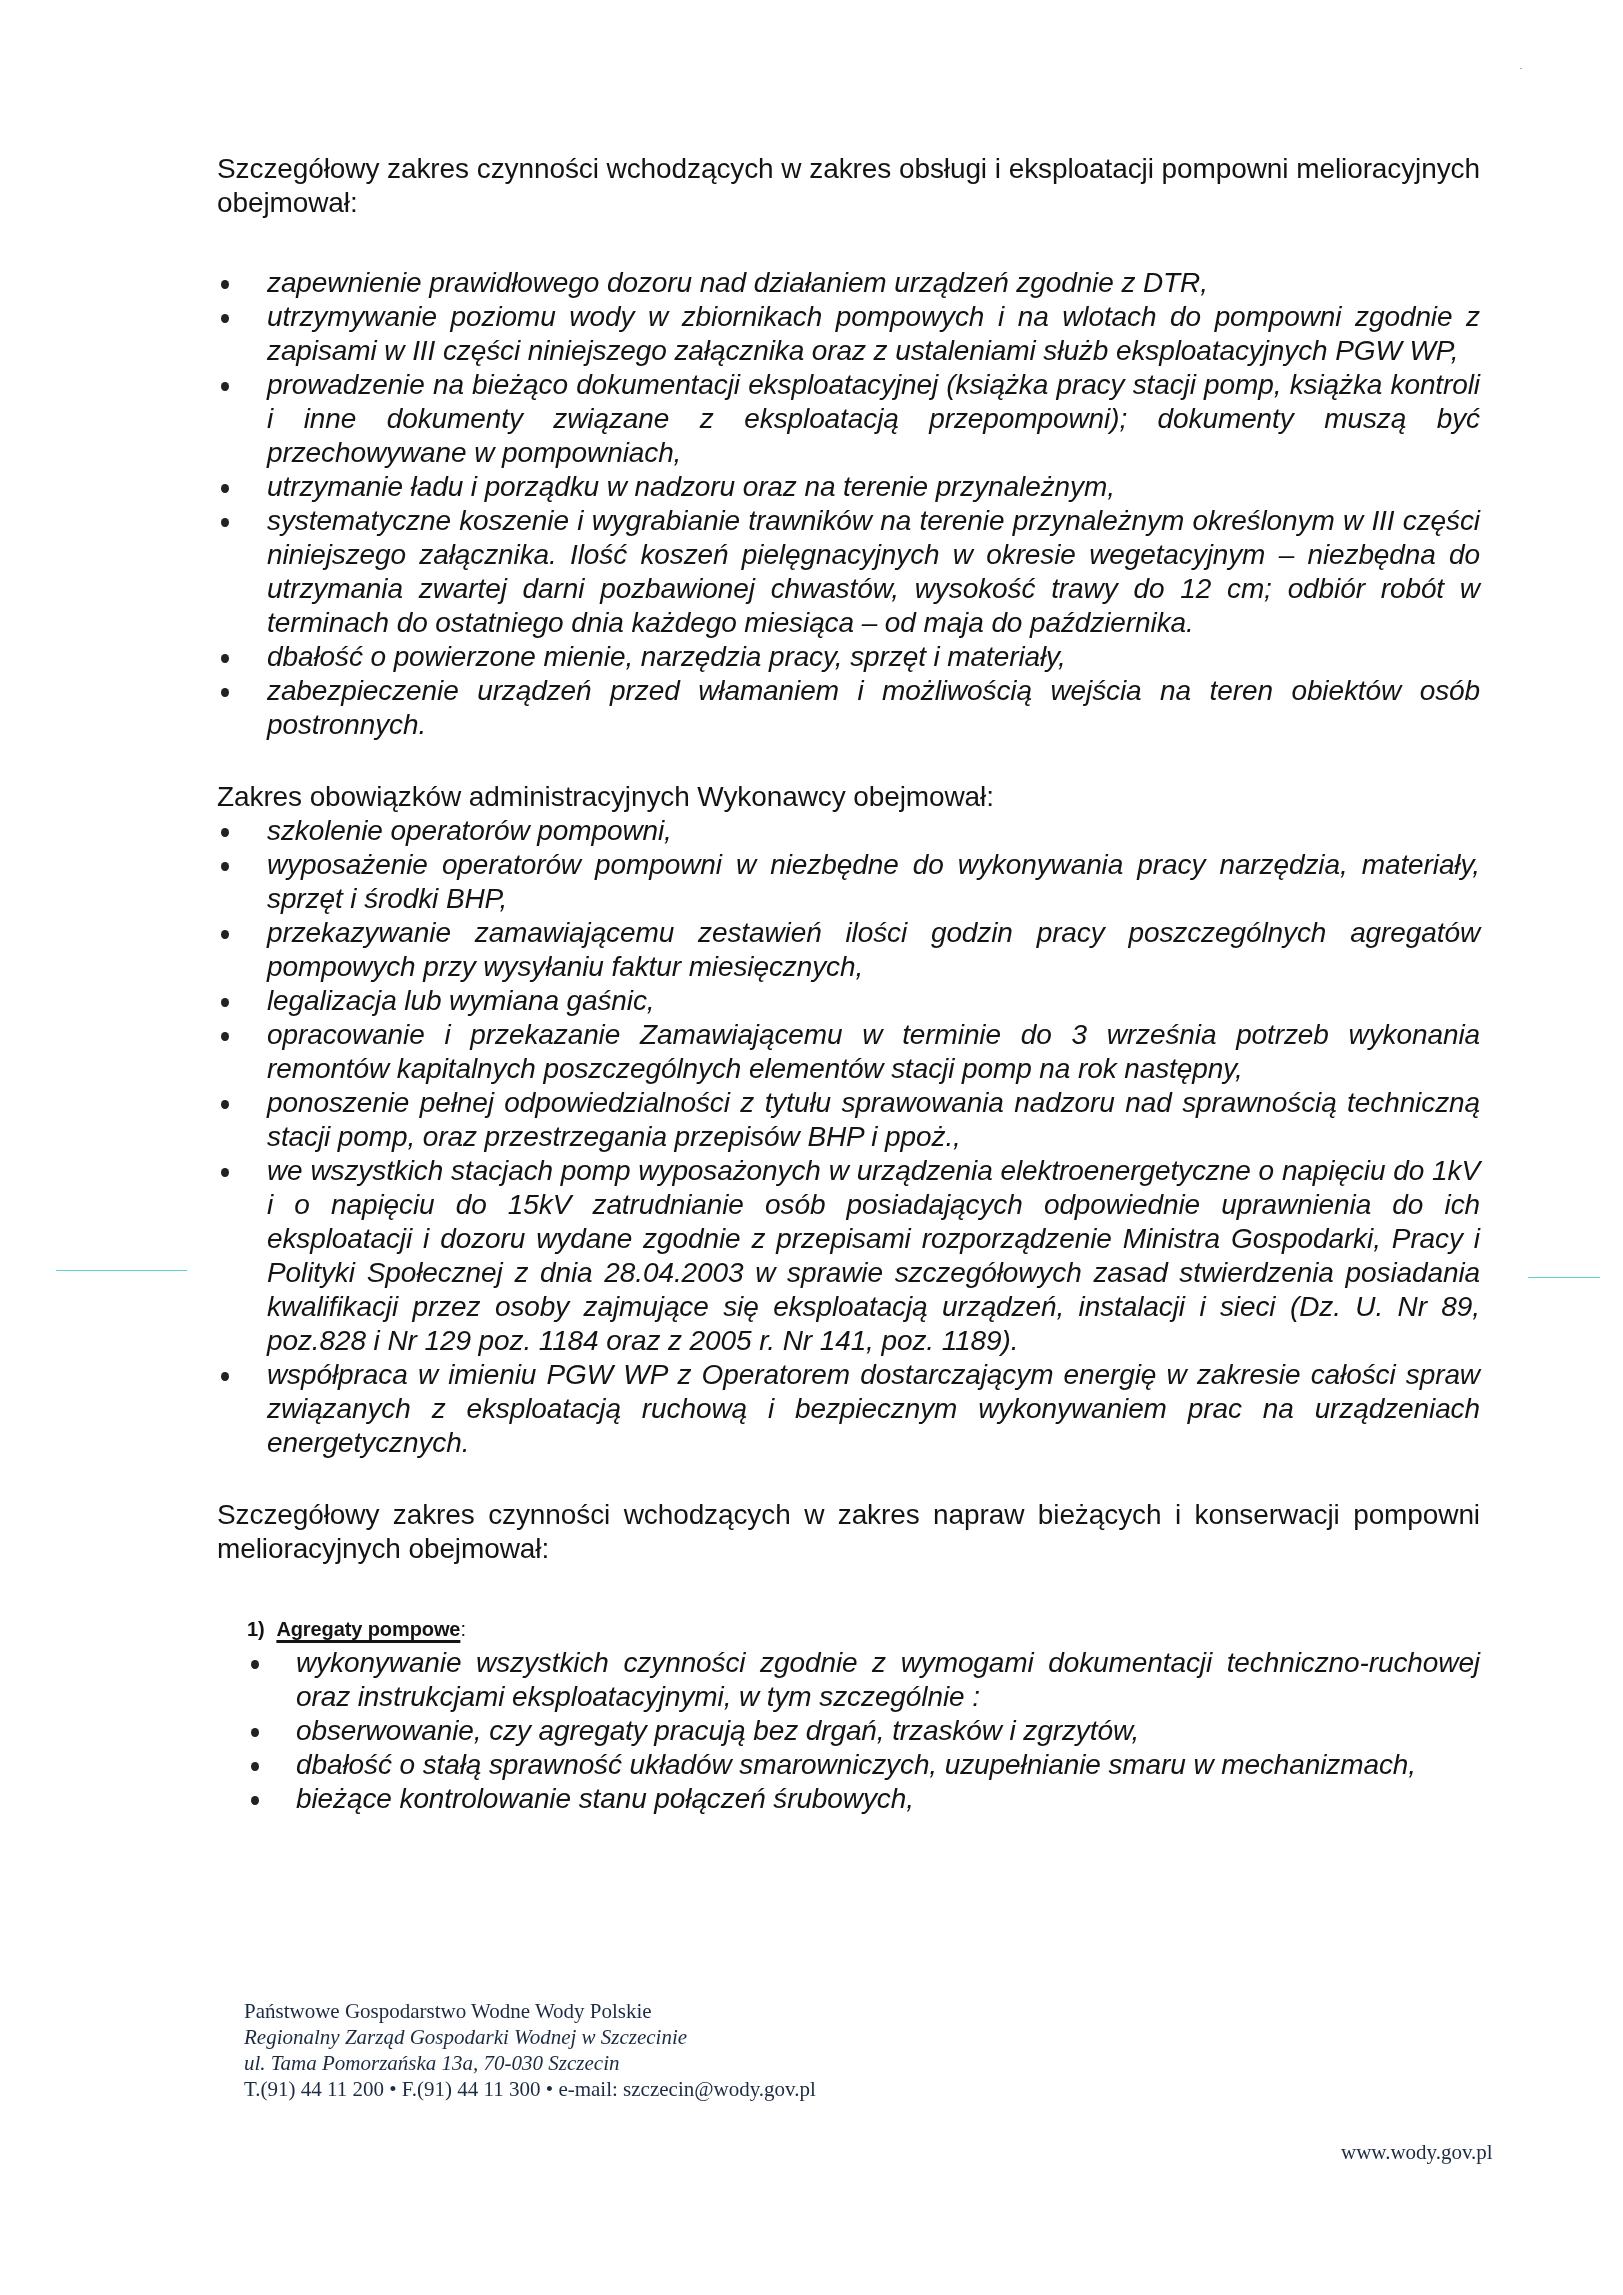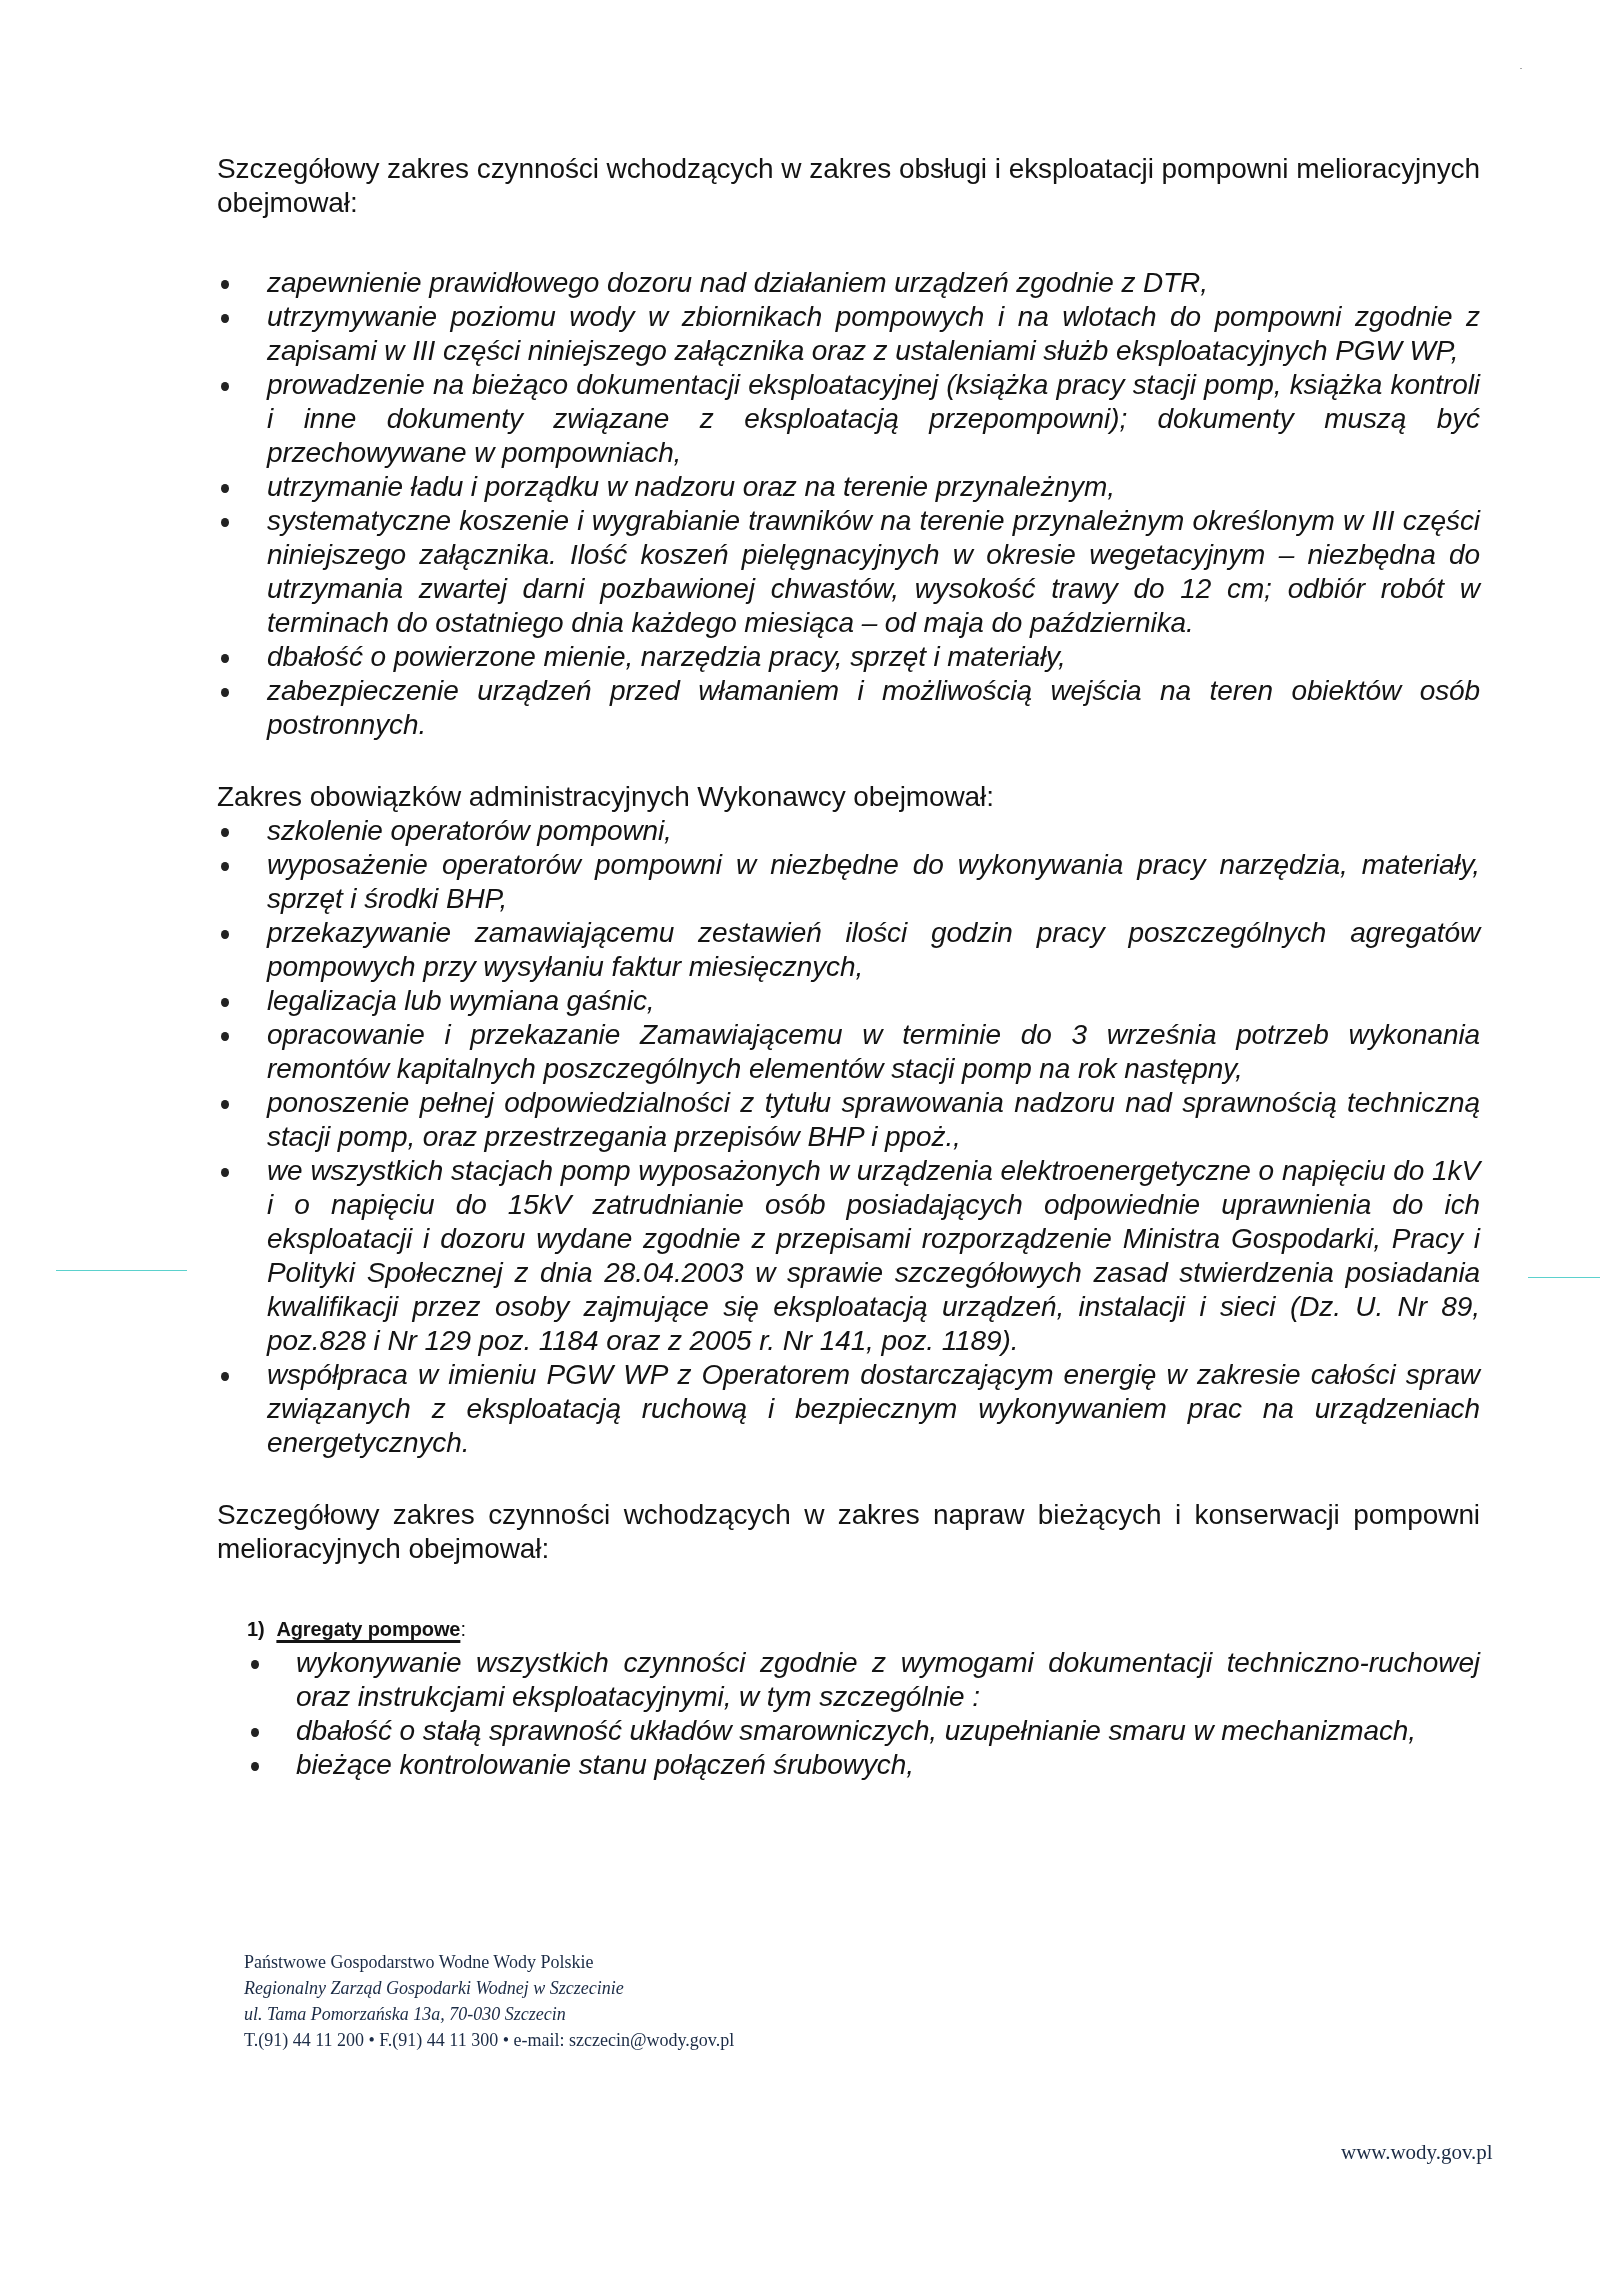--- a/index.html
+++ b/index.html
@@ -19,22 +19,22 @@
   }
   .gap-lg { height: 46px; }
   .gap-md { height: 38px; }
   .sec-heading { margin: 0 0 0 30px; font-weight: bold; font-size: 20px; }
   .sec-heading .num { margin-right: 11.8px; }
   .sec-heading .title { text-decoration: underline; text-decoration-thickness: 3.3px; text-underline-offset: 3.9px; }
   .sec-heading .colon { font-weight: normal; }
   ul.sublist li { padding-left: 79px; margin-left: 0; }
   ul.sublist li .bullet { left: 34px; }
   .footer {
-    position: absolute; left: 244px; top: 1949px;
-    font-family: "Liberation Serif", serif; font-size: 18px; line-height: 26px; color: #1b2b45;
+    position: absolute; left: 244px; top: 1998px;
+    font-family: "Liberation Serif", serif; font-size: 21px; line-height: 26px; color: #1b2b45;
   }
   .footer .italic { font-style: italic; }
   .footer-url {
     position: absolute; left: 1341px; top: 2140px;
     font-family: "Liberation Serif", serif; font-size: 21px; color: #1b2b45;
   }
   .scan-line { position: absolute; height: 1.3px; background: #3ec9c4; opacity: 0.85; }
   .scan-mark { position: absolute; width: 2px; height: 1.3px; background: #aaa; }
 </style>
 </head>
@@ -76,20 +76,21 @@
 
     <div class="gap-md"></div>
 
     <p class="para">Szczegółowy zakres czynności wchodzących w zakres napraw bieżących i konserwacji pompowni melioracyjnych obejmował:</p>
     <div class="gap-lg"></div>
     <p class="sec-heading">
       <span class="num">1)</span><span class="title">Agregaty pompowe</span><span class="colon">:</span>
     </p>
     <ul class="blist sublist">
       <li><span class="bullet"></span><span>wykonywanie wszystkich czynności zgodnie z wymogami dokumentacji techniczno-ruchowej oraz instrukcjami eksploatacyjnymi, w tym szczególnie :</span></li>
+      <li><span class="bullet"></span><span>obserwowanie, czy agregaty pracują bez drgań, trzasków i zgrzytów,</span></li>
       <li><span class="bullet"></span><span>dbałość o stałą sprawność układów smarowniczych, uzupełnianie smaru w mechanizmach,</span></li>
       <li><span class="bullet"></span><span>bieżące kontrolowanie stanu połączeń śrubowych,</span></li>
     </ul>
   </div>
 
   <div class="footer">
     <div>Państwowe Gospodarstwo Wodne Wody Polskie</div>
     <div class="italic">Regionalny Zarząd Gospodarki Wodnej w Szczecinie</div>
     <div class="italic">ul. Tama Pomorzańska 13a, 70-030 Szczecin</div>
     <div>T.(91) 44 11 200 • F.(91) 44 11 300  • e-mail: szczecin@wody.gov.pl</div>

